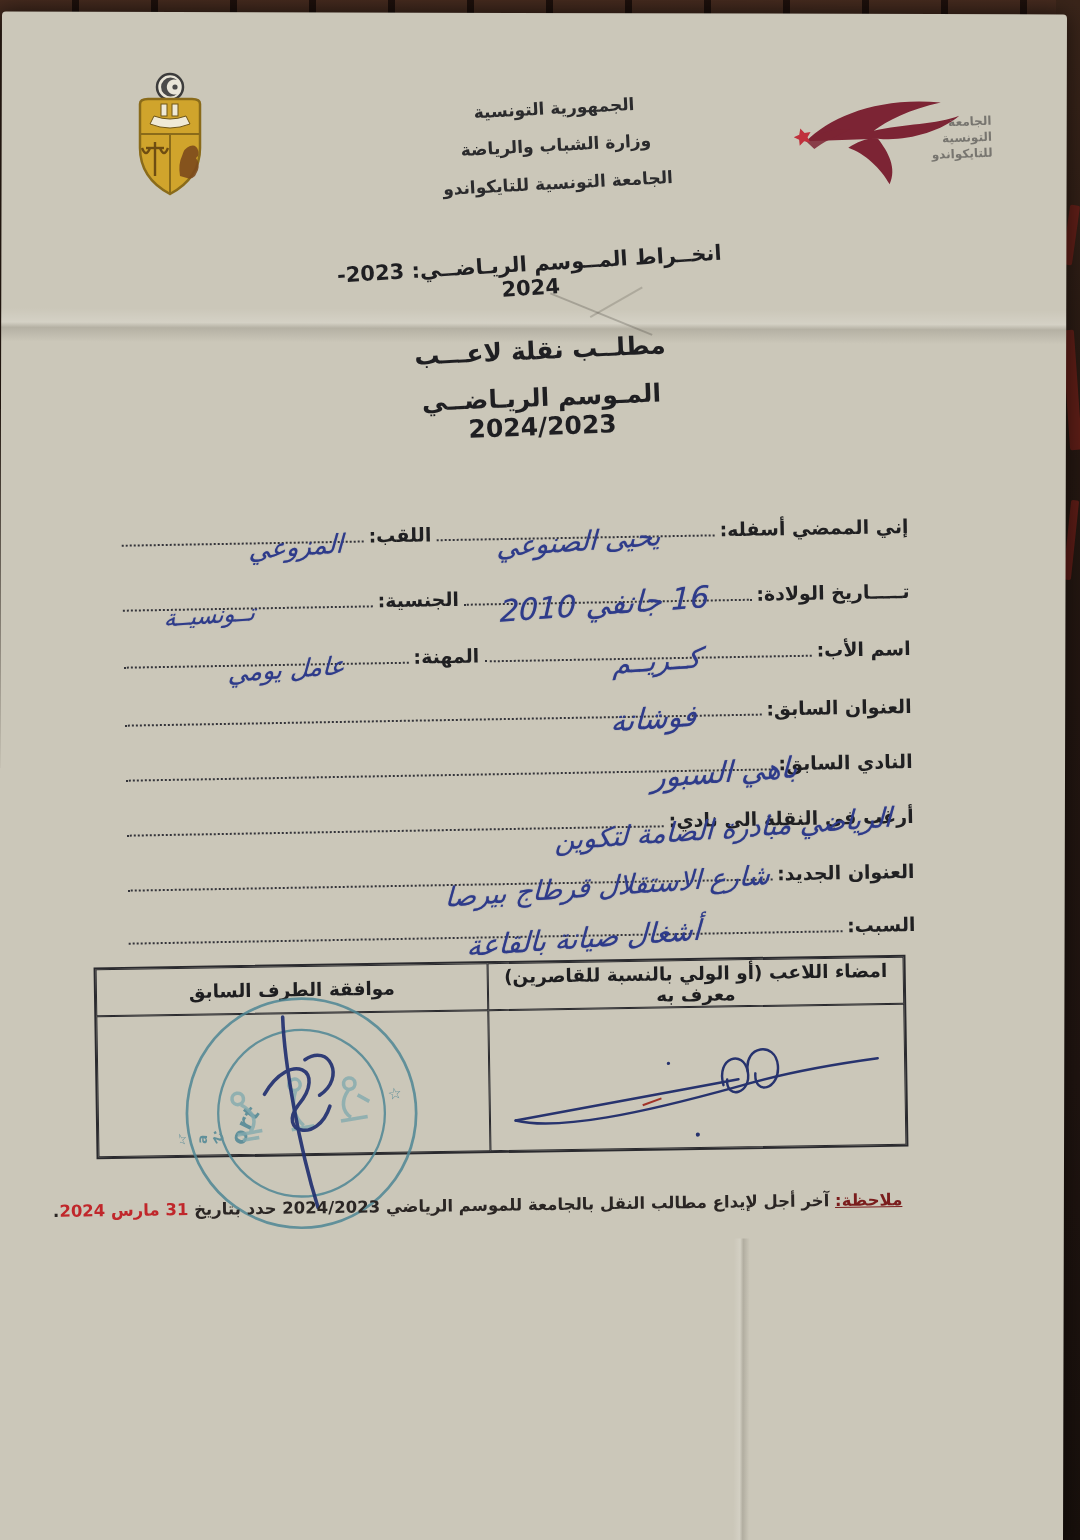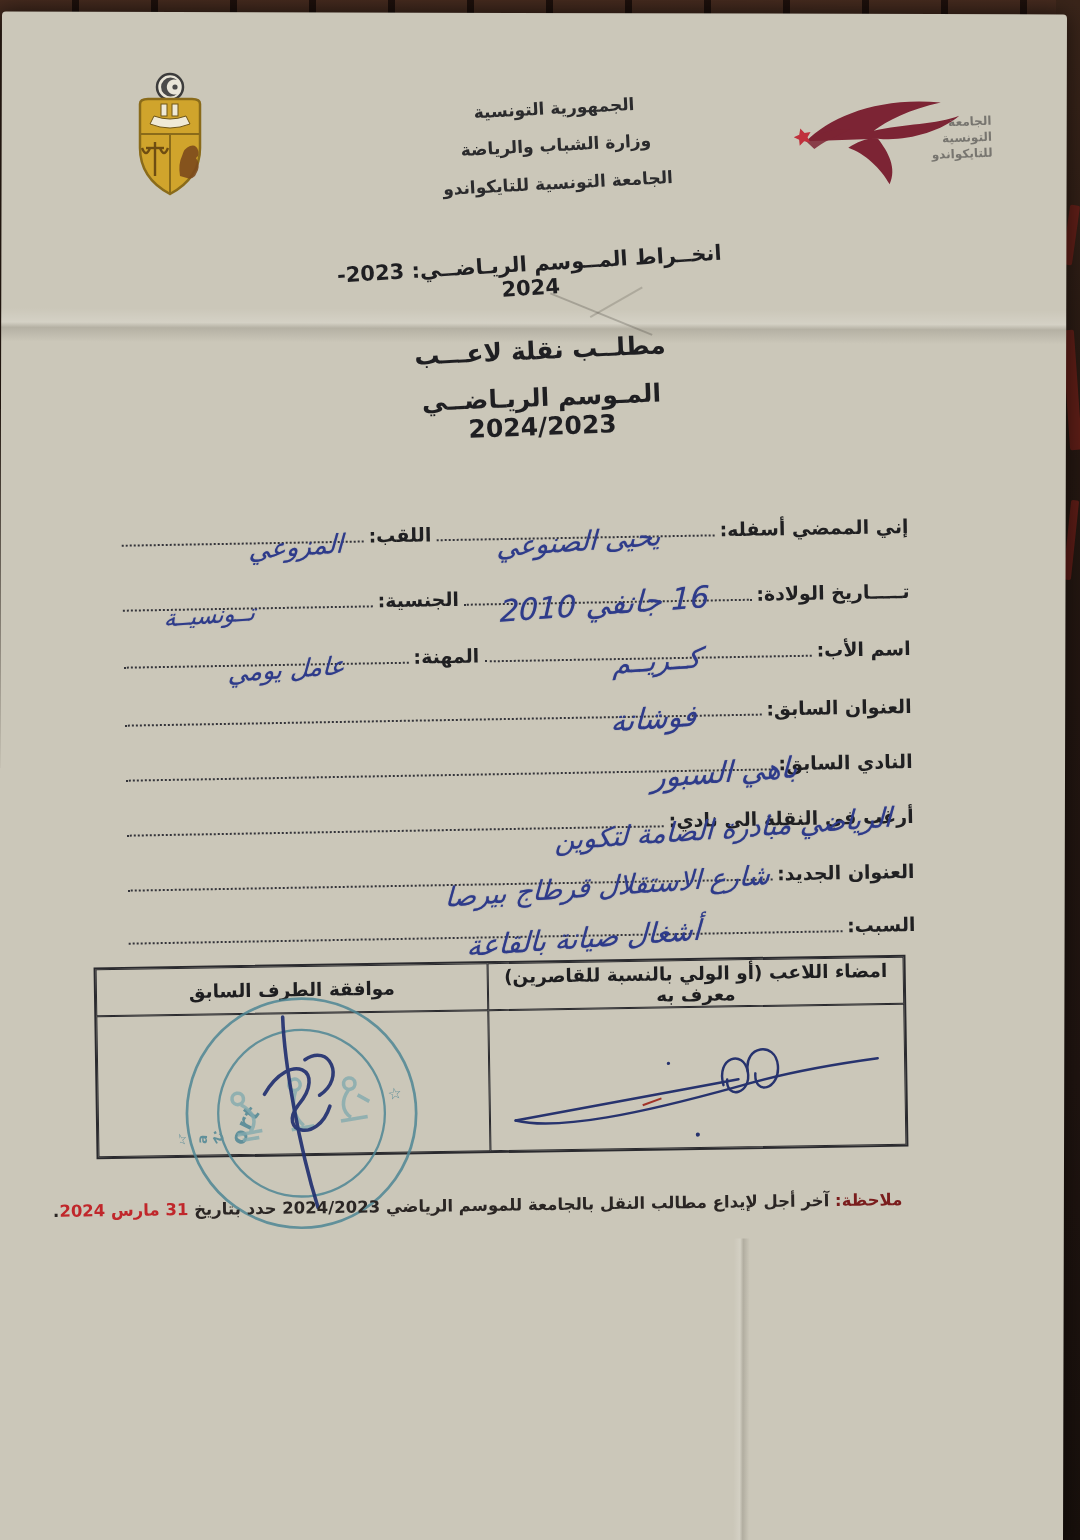--- a/index.html
+++ b/index.html
@@ -65,21 +65,21 @@
     transform:rotate(-.9deg);display:grid;grid-template-columns:51.5% 48.5%;
     grid-template-rows:47px 1fr;border:2px solid #2a2a2e;}
   .tcell{border:1px solid #2a2a2e;position:relative;}
   .thead{display:flex;align-items:center;justify-content:center;
     font-size:18.5px;font-weight:800;color:#1e1e20;text-align:center;}
   .stamp-wrap{position:absolute;left:78px;top:-26px;transform:rotate(-9deg);}
   .sig-wrap{position:absolute;left:6px;top:6px;}
   
   .note{position:absolute;right:178px;top:1196px;direction:rtl;white-space:nowrap;
     transform:rotate(-.8deg);font-size:16.5px;font-weight:800;color:#2b2624;}
-  .note .nlabel{color:#7a1d1d;}
+  .note .nlabel{color:#7a1d1d;text-decoration:underline;}
   .note .ndate{color:#c0272b;}
 </style>
 </head>
 <body>
 
 <div class="scene">
   <div class="wall"></div>
   <div class="bricks"></div>
   <div class="wall-right"></div>
   <div class="wall-mark" style="right:4px;top:205px;width:10px;height:60px;transform:rotate(8deg);"></div>

